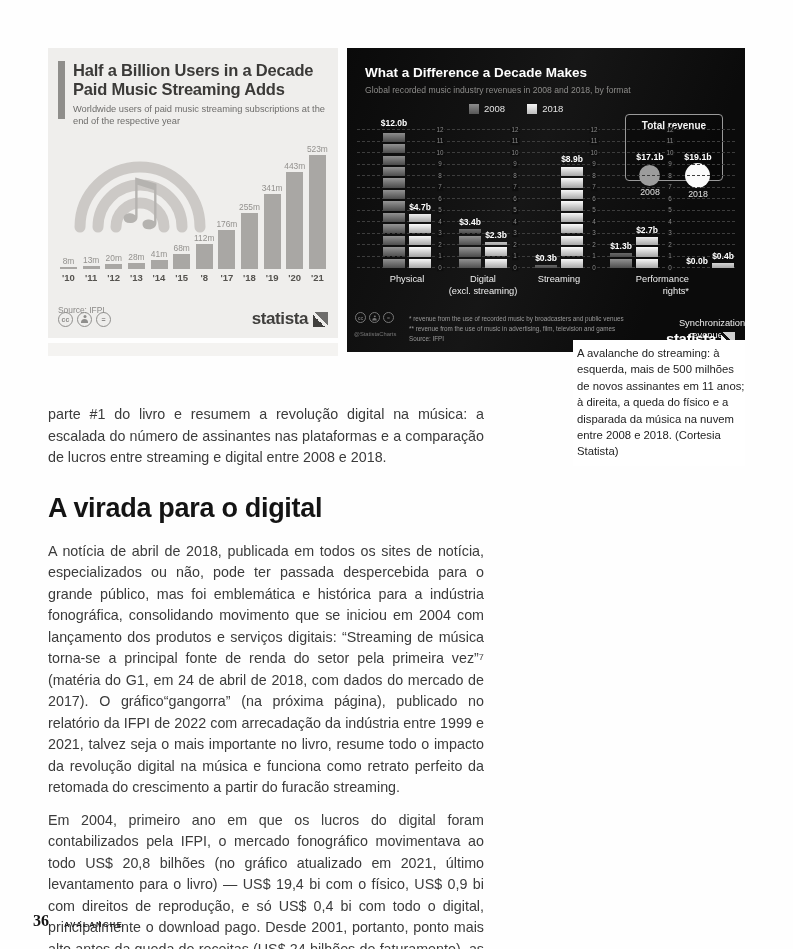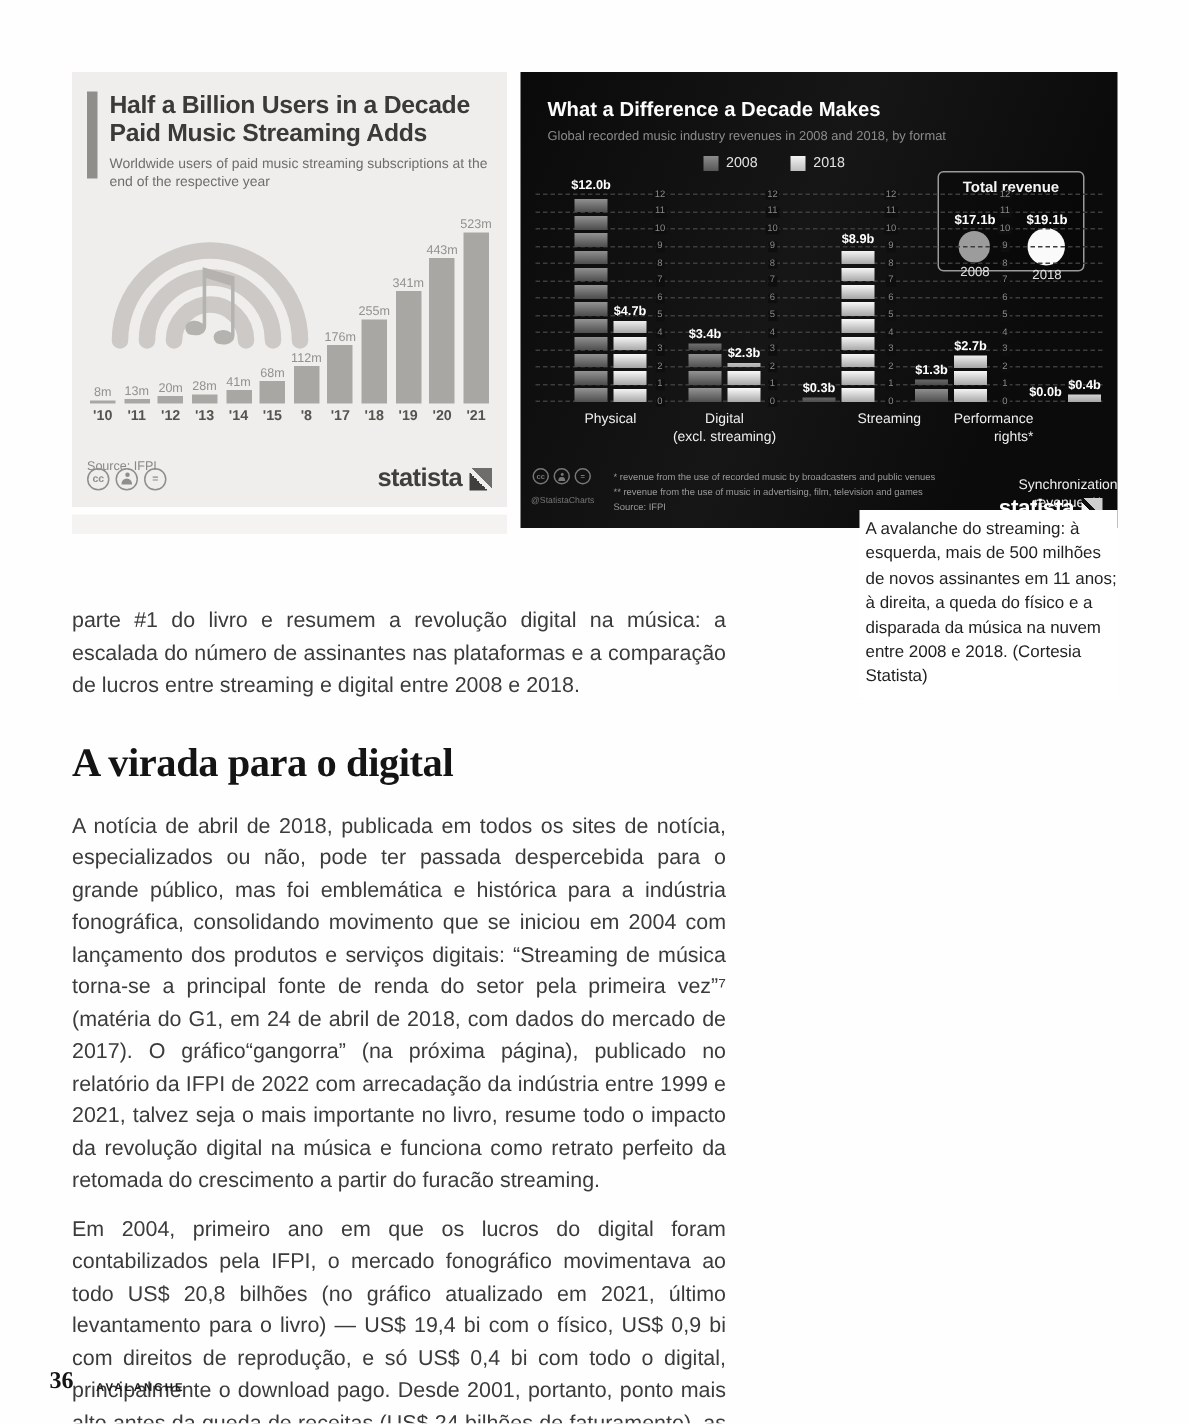--- a/index.html
+++ b/index.html
@@ -41,21 +41,21 @@
   .dc-title{position:absolute;left:18px;top:17px;font-size:13.5px;font-weight:bold;color:#fdfdfd;}
   .dc-sub{position:absolute;left:18px;top:37px;font-size:8.6px;color:#8d8c8a;}
   .dc-legend{position:absolute;left:122px;top:55px;display:flex;gap:22px;align-items:center;}
   .dc-leg-item{display:flex;gap:5px;align-items:center;font-size:9.5px;color:#e3e3e3;}
   .sw{width:10px;height:10px;}
   .sw-2008{background:linear-gradient(to top,#565656,#8c8c8c);}
   .sw-2018{background:linear-gradient(to top,#bdbdbd,#f4f4f4);}
   .dc-trbox{position:absolute;left:278px;top:66px;width:98px;height:67px;border:1px solid #9a9a9a;
             border-radius:4px;box-sizing:border-box;padding-top:5px;background:rgba(0,0,0,.25);}
   .dc-tr-title{text-align:center;font-size:10px;font-weight:bold;color:#f5f5f5;}
-  .dc-tr-row{display:flex;justify-content:space-around;margin-top:10px;}
+  .dc-tr-row{display:flex;justify-content:space-around;margin-top:21px;}
   .dc-tr-col{display:flex;flex-direction:column;align-items:center;gap:1px;}
   .dc-tr-val{font-size:8.8px;font-weight:bold;color:#ffffff;}
   .dc-tr-year{font-size:8.8px;color:#e0e0e0;}
   .circle-2008{width:21px;height:21px;border-radius:50%;background:#9c9c9c;margin-top:2px;}
   .circle-2018{width:25px;height:25px;border-radius:50%;background:#fafafa;}
   .dc-plot{position:absolute;left:10px;top:82px;width:378px;height:138px;text-align:right;}
   .grid{position:absolute;left:0;width:100%;height:0;border-top:1px dashed #3d3d3d;}
   .tick{position:absolute;transform:translate(-50%,50%);font-size:6.3px;color:#8a8a8a;
         background:#0e0e0e;padding:0 1px;line-height:1;}
   .bar{position:absolute;bottom:0;width:22px;}
@@ -76,21 +76,21 @@
   .dc-brand-mark{width:14px;height:14px;background:linear-gradient(45deg,#f5f5f5 40%,#0f0f0f 40%,#0f0f0f 54%,#cfcfcf 54%);}
 
   
   .caption{position:absolute;left:573px;top:340px;width:168px;z-index:5;background:#ffffff;
            padding:5px 0 6px 4px;font-size:11.3px;line-height:16.4px;color:#222222;}
 
   
   .body-col{position:absolute;left:48px;top:404px;width:436px;color:#3b3b3b;}
   .body-col p{margin:0 0 11px;font-size:14.3px;line-height:21.5px;text-align:justify;
               hyphens:auto;-webkit-hyphens:auto;}
-  h1.section{font-family:Liberation Serif, serif;font-size:27px;font-weight:bold;
+  h1.section{font-family:Liberation Sans, sans-serif;font-size:27px;font-weight:bold;
              color:#141414;margin:24px 0 17px;letter-spacing:-0.3px;}
 
   
   .pagenum{position:absolute;left:33px;top:912px;font-family:"Liberation Serif","DejaVu Serif",serif;
            font-size:16px;font-weight:bold;color:#141414;}
   .running{position:absolute;left:64px;top:920px;font-size:7.6px;font-weight:bold;
            letter-spacing:1.4px;color:#1b1b1b;}
 </style>
 </head>
 <body>
@@ -314,21 +314,21 @@
         <span class="bval" style="left: 366px; bottom: 6.6px;">$0.4b</span>
       </div>
     <div>
         <div class="dc-cat" style="left: 60px;">
           <div>Physical</div>
         </div>
         <div class="dc-cat" style="left: 136px; text-align: center;">
           <div>Digital</div>
           <div>(excl. streaming)</div>
         </div>
-        <div class="dc-cat" style="left: 212px; text-align: right;">
+        <div class="dc-cat" style="left: 212px;">
           <div>Streaming</div>
         </div>
         <div class="dc-cat" style="left: 287px; text-align: right;">
           <div>Performance</div>
           <div>rights*</div>
         </div>
         <div class="dc-cat" style="left: 365px; margin-top: 44px;">
           <div>Synchronization</div>
           <div>revenues**</div>
         </div>

